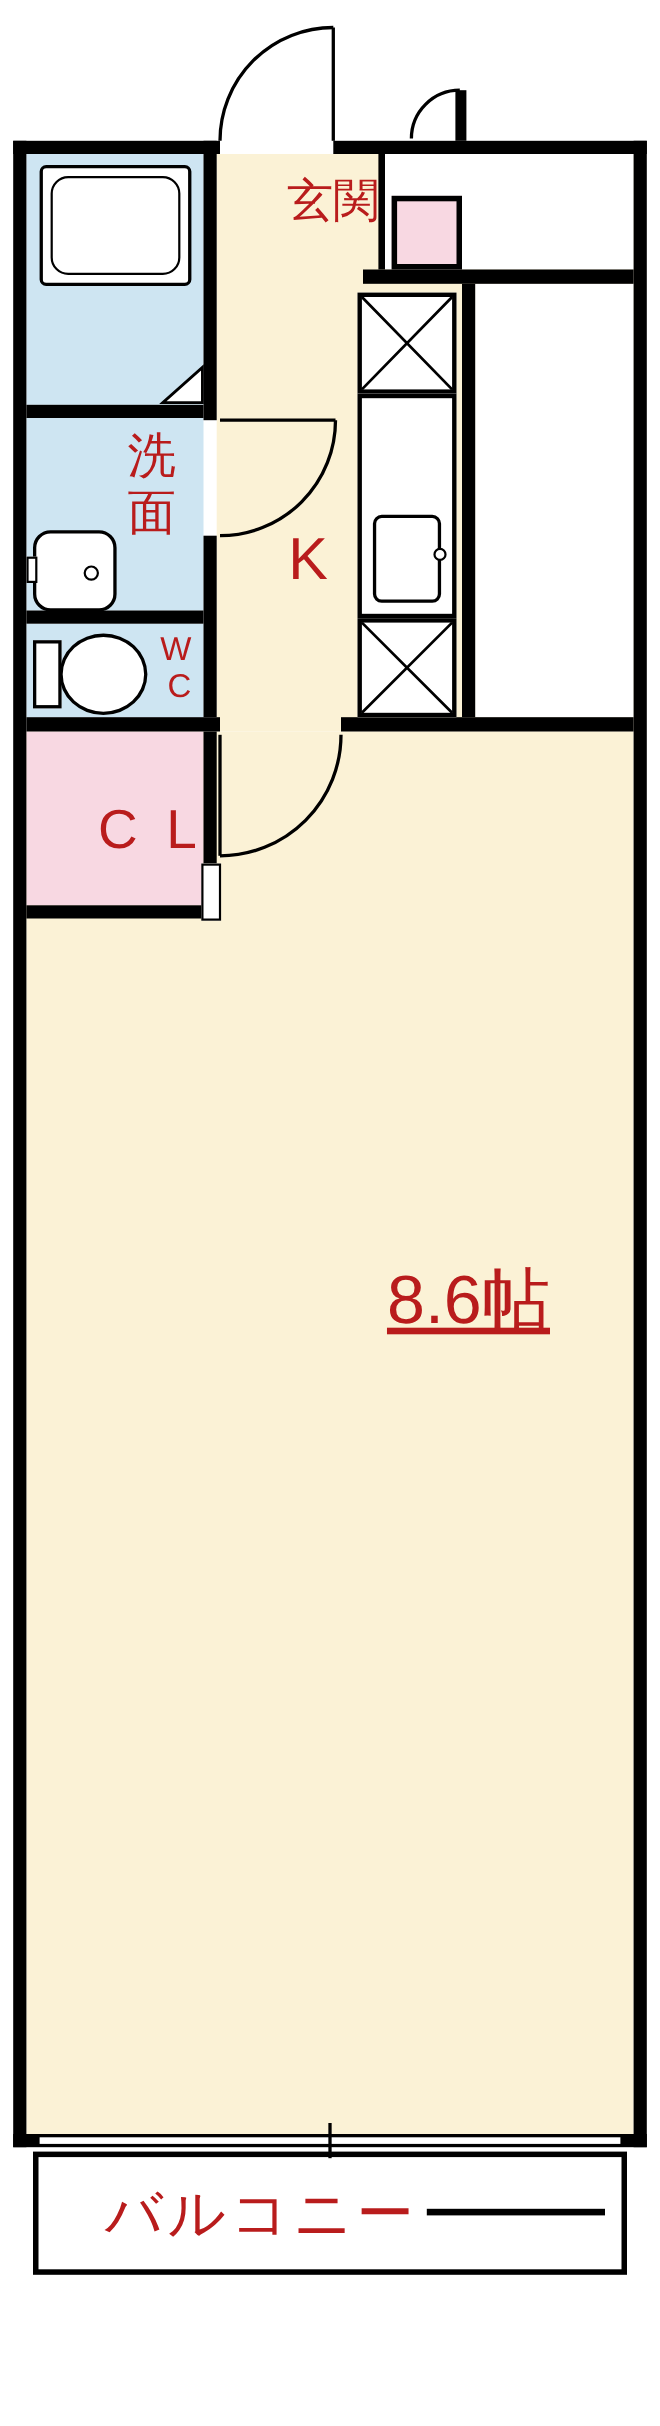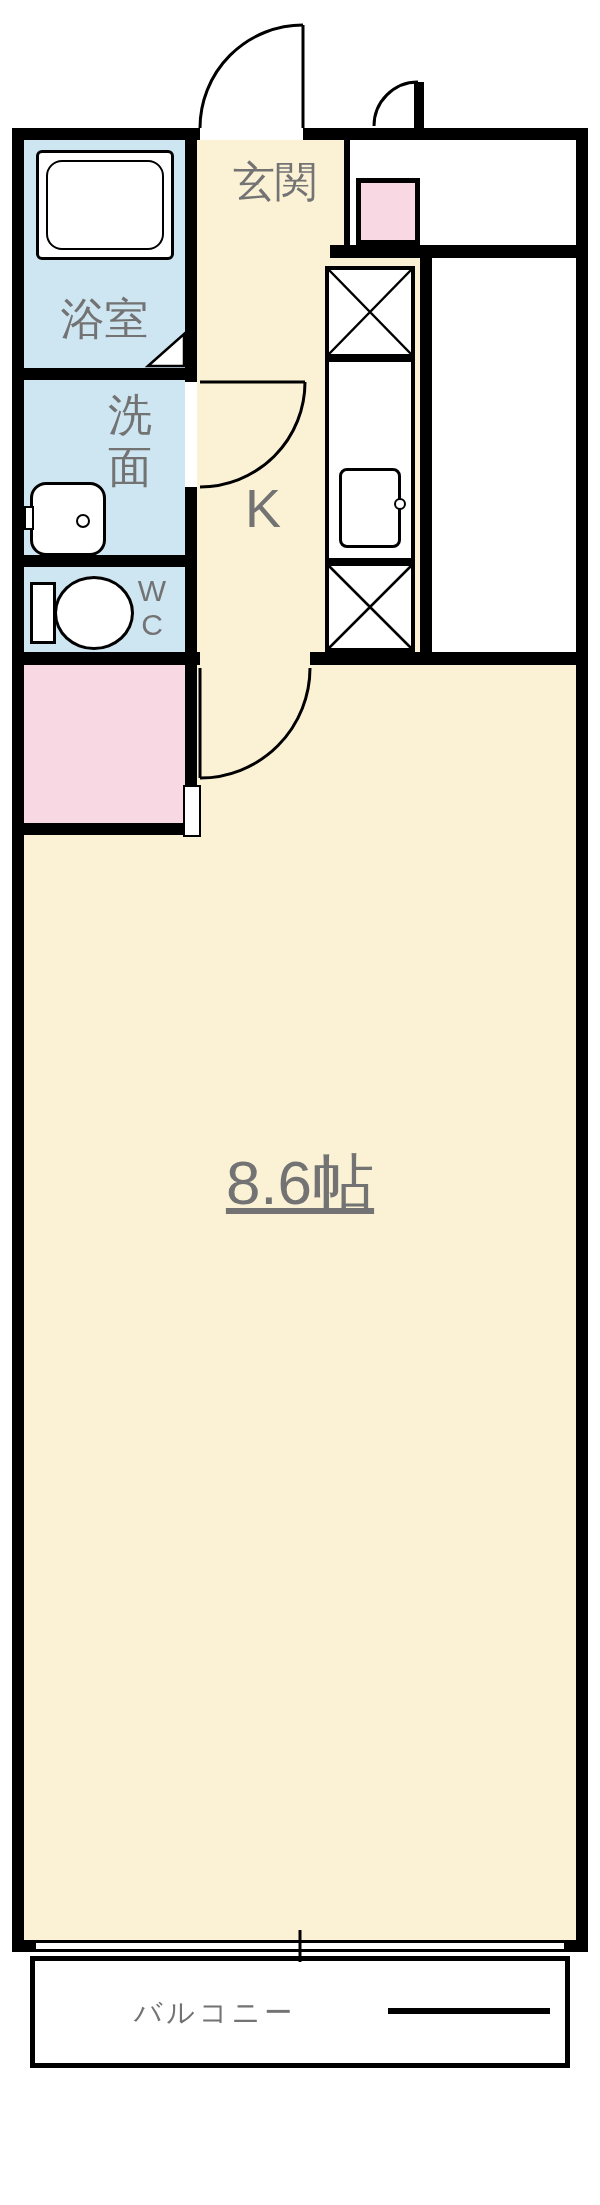--- a/index.html
+++ b/index.html
@@ -5,21 +5,21 @@
   html,body{margin:0;padding:0;background:#ffffff;}
   .plan{position:relative;width:600px;height:2205px;background:#ffffff;overflow:hidden;
         font-family:"Liberation Sans","DejaVu Sans",sans-serif;}
   .abs{position:absolute;box-sizing:border-box;}
   .wall{background:var(--color-wall,#000);}
   .fill-cream{background:var(--color-room-cream,#FBF2D6);}
   .fill-blue{background:var(--color-wet-blue,#CEE5F2);}
   .fill-pink{background:var(--color-closet-pink,#F8D8E2);}
   .fill-white{background:var(--color-fixture-white,#fff);}
   .fixture{background:#fff;border:3px solid #000;}
-  .label{color:#737373;text-align:center;white-space:nowrap;}
+  .label{color:#b91c1c;text-align:right;white-space:nowrap;}
   svg{display:block;}
 </style>
 </head>
 <body>
 
 <div class="plan">
 
   <div class="abs fill-cream" style="left:197px;top:140px;width:379px;height:525px;"></div>
   <div class="abs fill-white" style="left:350px;top:140px;width:226px;height:105px;"></div>
   <div class="abs fill-white" style="left:432px;top:258px;width:144px;height:394px;"></div>
@@ -77,22 +77,22 @@
       <path d="M200 668 L200 778" stroke="#000" stroke-width="3"></path>
       <path d="M310 668 A110 110 0 0 1 200 778" stroke="#000" stroke-width="3"></path>
       <path d="M148 366 L184 334 L184 366 Z" stroke="#000" stroke-width="2.5" fill="#fff"></path>
       <path d="M329 270 L411 354 M411 270 L329 354" stroke="#000" stroke-width="2.5"></path>
       <path d="M329 566 L411 648 M411 566 L329 648" stroke="#000" stroke-width="2.5"></path>
       <path d="M300 1930 L300 1962" stroke="#000" stroke-width="3"></path>
     </svg>
   </div>
 
   <div class="abs label" style="left:205px;top:158px;width:140px;font-size:42px;line-height:48px;">玄関</div>
-  <div class="abs label" style="left:24px;top:294px;width:161px;font-size:44px;line-height:50px;">浴室</div>
   <div class="abs label" style="left:100px;top:390px;width:60px;font-size:44px;line-height:50px;">洗</div>
   <div class="abs label" style="left:100px;top:442px;width:60px;font-size:44px;line-height:50px;">面</div>
   <div class="abs label" style="left:130px;top:574px;width:44px;font-size:30px;line-height:34px;">W</div>
   <div class="abs label" style="left:130px;top:608px;width:44px;font-size:30px;line-height:34px;">C</div>
+  <div class="abs label" style="left:24px;top:726px;width:161px;font-size:50px;line-height:56px;letter-spacing:6px;">C L</div>
   <div class="abs label" style="left:228px;top:478px;width:70px;font-size:54px;line-height:60px;">K</div>
   <div class="abs label" style="left:100px;top:1148px;width:400px;font-size:62px;line-height:70px;text-decoration:underline;">8.6帖</div>
-  <div class="abs label" style="left:50px;top:1988px;width:330px;font-size:28px;line-height:50px;letter-spacing:4px;">バルコニー</div>
+  <div class="abs label" style="left:50px;top:1988px;width:330px;font-size:52px;line-height:50px;letter-spacing:4px;">バルコニー</div>
 
 </div>
 
 </body></html>

